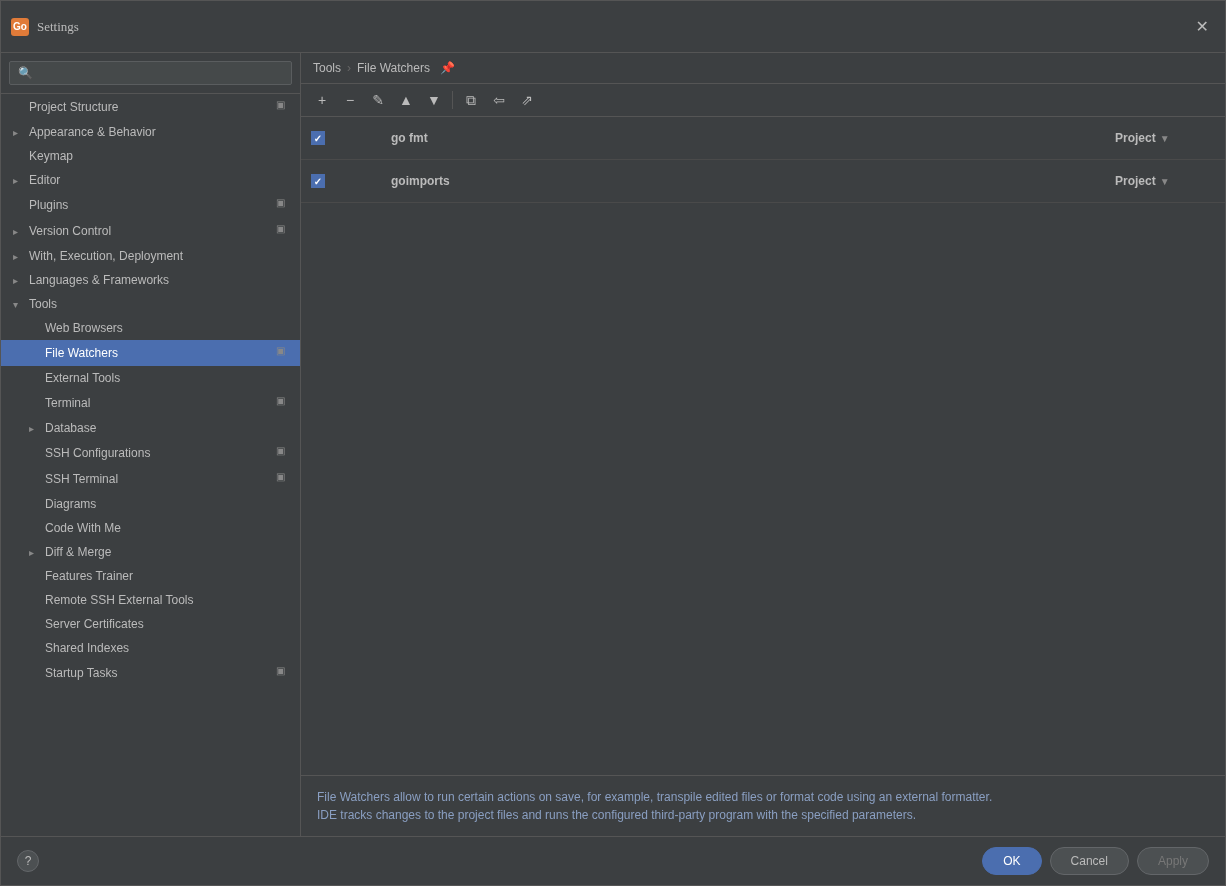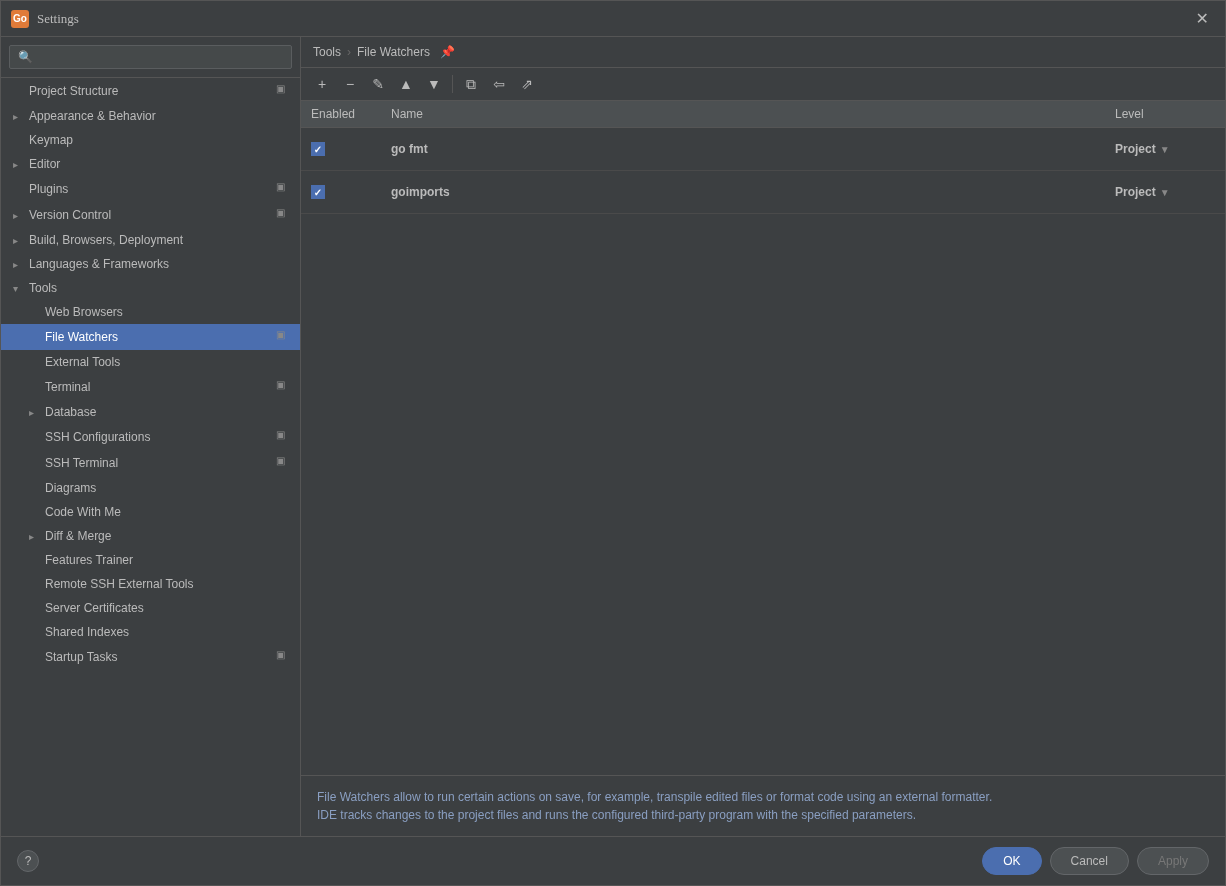--- a/index.html
+++ b/index.html
@@ -16,21 +16,21 @@
     .dialog {
       width: 1226px;
       height: 886px;
       background: #3c3f41;
       border: 1px solid #555;
       display: flex;
       flex-direction: column;
       position: relative;
     }
     .title-bar {
-      height: 36px;
+      height: 52px;
       background: #3c3f41;
       display: flex;
       align-items: center;
       padding: 0 10px;
       border-bottom: 1px solid #555;
       flex-shrink: 0;
     }
     .title-bar-icon {
       width: 18px;
       height: 18px;
@@ -330,21 +330,21 @@
             <span class="sidebar-label">Plugins</span>
             <span class="item-icon">▣</span>
           </div>
           <div class="sidebar-item level1">
             <span class="expand-arrow">▸</span>
             <span class="sidebar-label">Version Control</span>
             <span class="item-icon">▣</span>
           </div>
           <div class="sidebar-item level1">
             <span class="expand-arrow">▸</span>
-            <span class="sidebar-label">Build, Browsers, Deployment</span>
+            <span class="sidebar-label">With, Execution, Deployment</span>
           </div>
           <div class="sidebar-item level1">
             <span class="expand-arrow">▸</span>
             <span class="sidebar-label">Languages &amp; Frameworks</span>
           </div>
           <div class="sidebar-item level1">
             <span class="expand-arrow">▾</span>
             <span class="sidebar-label">Tools</span>
           </div>
           <div class="sidebar-item level2">
@@ -430,25 +430,20 @@
         <button class="toolbar-btn" title="Edit">✎</button>
         <button class="toolbar-btn" title="Move Up">▲</button>
         <button class="toolbar-btn" title="Move Down">▼</button>
         <div class="toolbar-sep"></div>
         <button class="toolbar-btn" title="Copy">⧉</button>
         <button class="toolbar-btn" title="Import">⇦</button>
         <button class="toolbar-btn" title="Export">⇗</button>
       </div>
 
       <div class="table-area">
-        <div class="table-header">
-          <div class="table-header-cell">Enabled</div>
-          <div class="table-header-cell">Name</div>
-          <div class="table-header-cell">Level</div>
-        </div>
         <div id="table-rows">
             <div class="table-row">
     <div class="table-cell">
       <div class="checkbox checked"></div>
     </div>
     <div class="table-cell">go fmt</div>
     <div class="table-cell">
       <span class="level-dropdown">
         Project <span class="dropdown-arrow">▼</span>
       </span>

